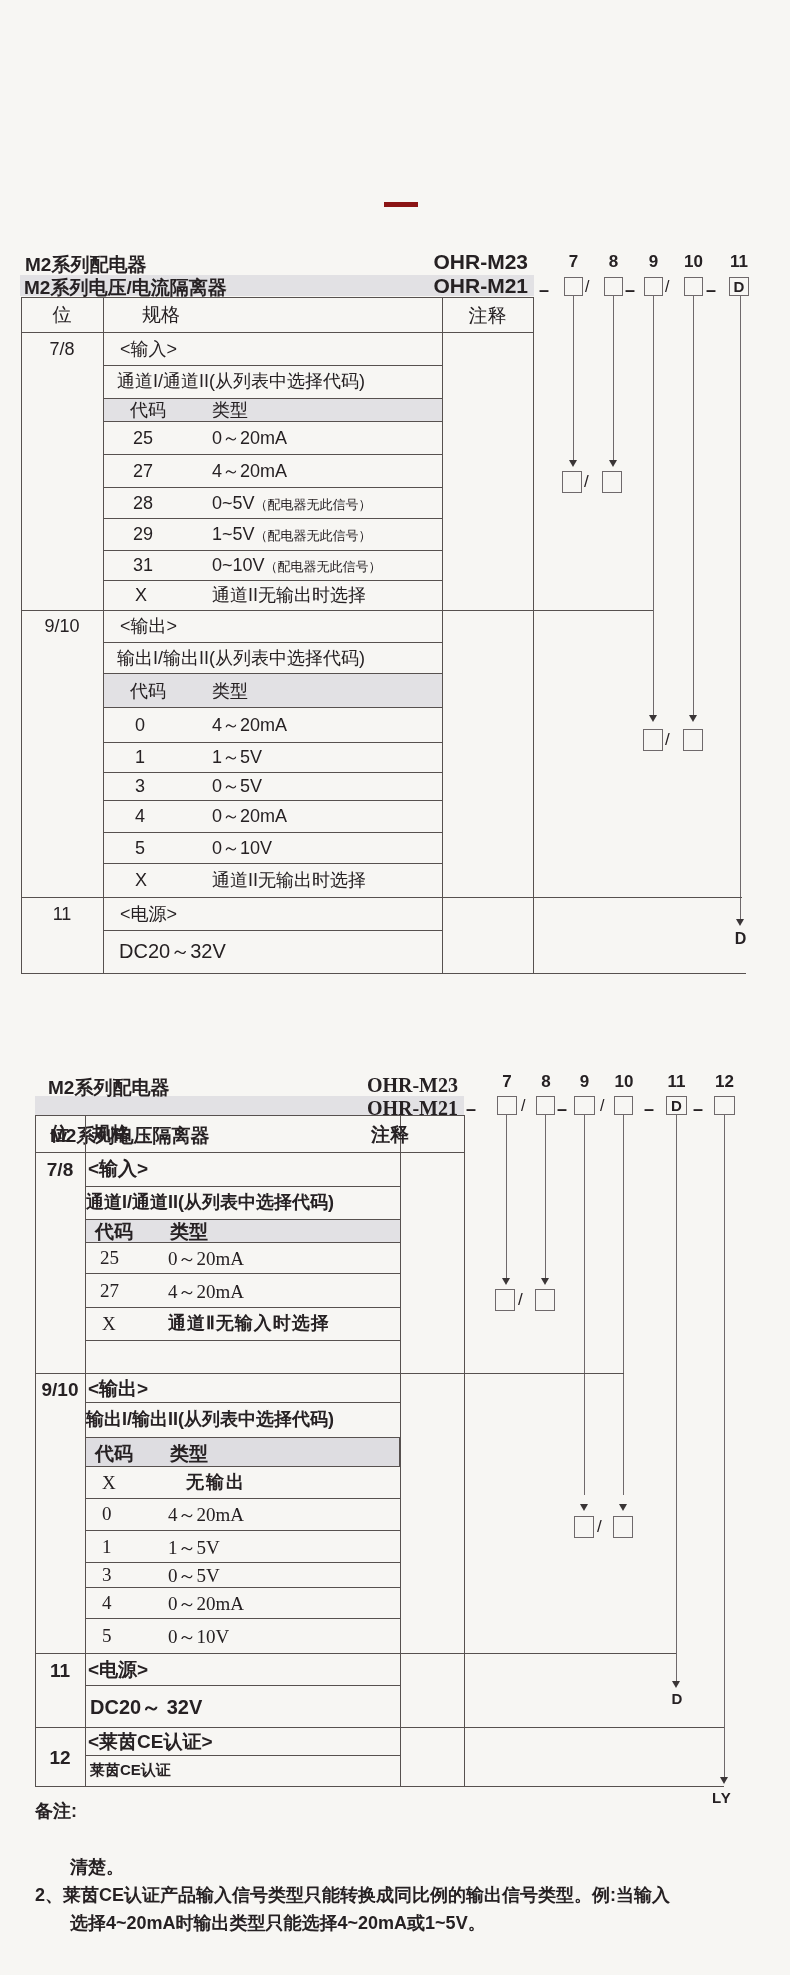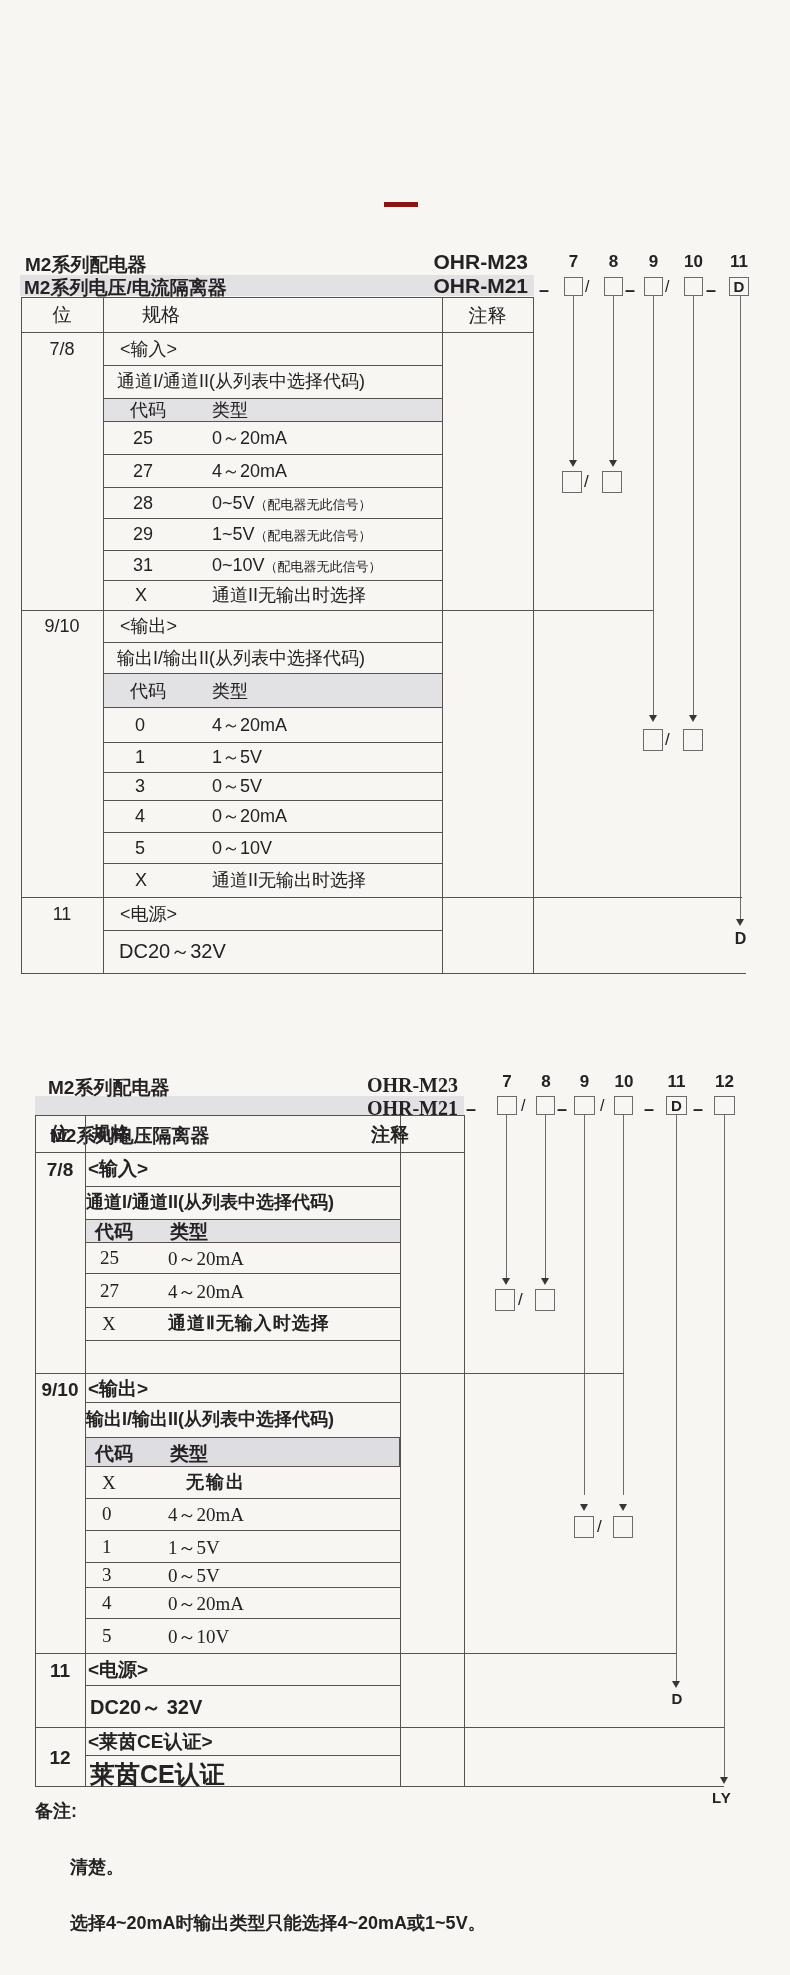--- a/index.html
+++ b/index.html
@@ -256,19 +256,20 @@
   <div class="txt serif" style="left:168px;top:1594px;font-size:19px;">0～20mA</div>
   <div class="txt serif" style="left:102px;top:1626px;font-size:19px;">5</div>
   <div class="txt serif" style="left:168px;top:1627px;font-size:19px;">0～10V</div>
 
   <div class="txt ctr b" style="left:35px;top:1661px;width:50px;font-size:19px;">11</div>
   <div class="txt b" style="left:88px;top:1660px;font-size:19px;">&lt;电源&gt;</div>
   <div class="txt" style="left:90px;top:1697px;font-size:20px;font-weight:600;">DC20～ 32V</div>
 
   <div class="txt ctr b" style="left:35px;top:1748px;width:50px;font-size:19px;">12</div>
   <div class="txt b" style="left:88px;top:1732px;font-size:19px;">&lt;莱茵CE认证&gt;</div>
-  <div class="txt b" style="left:90px;top:1762px;font-size:25px;">莱茵CE认证</div>
+  <div class="txt b" style="left:90px;top:1762px;font-size:15px;">莱茵CE认证</div>
 
   <div class="txt b" style="left:35px;top:1802px;font-size:18px;">备注:</div>
   <div class="txt b" style="left:70px;top:1858px;font-size:18px;font-family:Liberation Serif, serif;">清楚。</div>
+  <div class="txt b" style="left:35px;top:1886px;font-size:18px;">2、莱茵CE认证产品输入信号类型只能转换成同比例的输出信号类型。例:当输入</div>
   <div class="txt b" style="left:70px;top:1914px;font-size:18px;">选择4~20mA时输出类型只能选择4~20mA或1~5V。</div>
 
 </div>
 
 </body></html>

